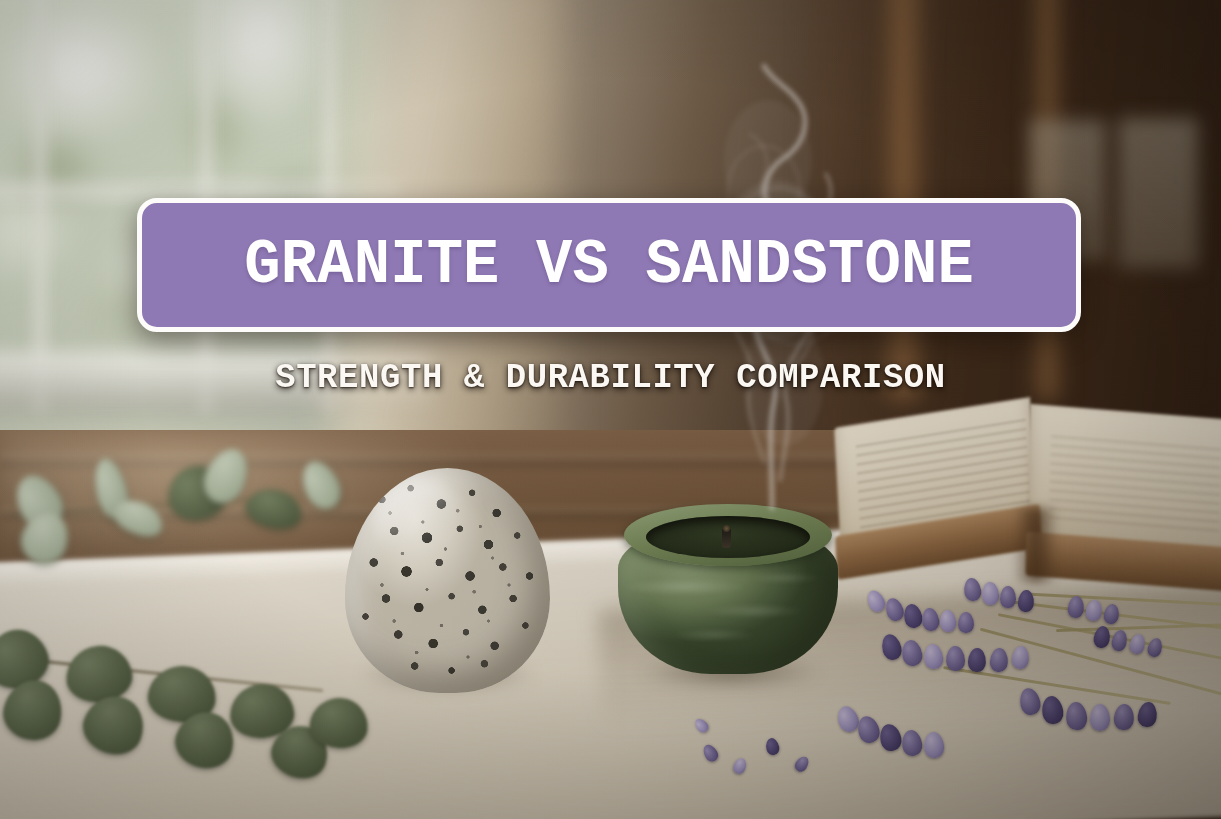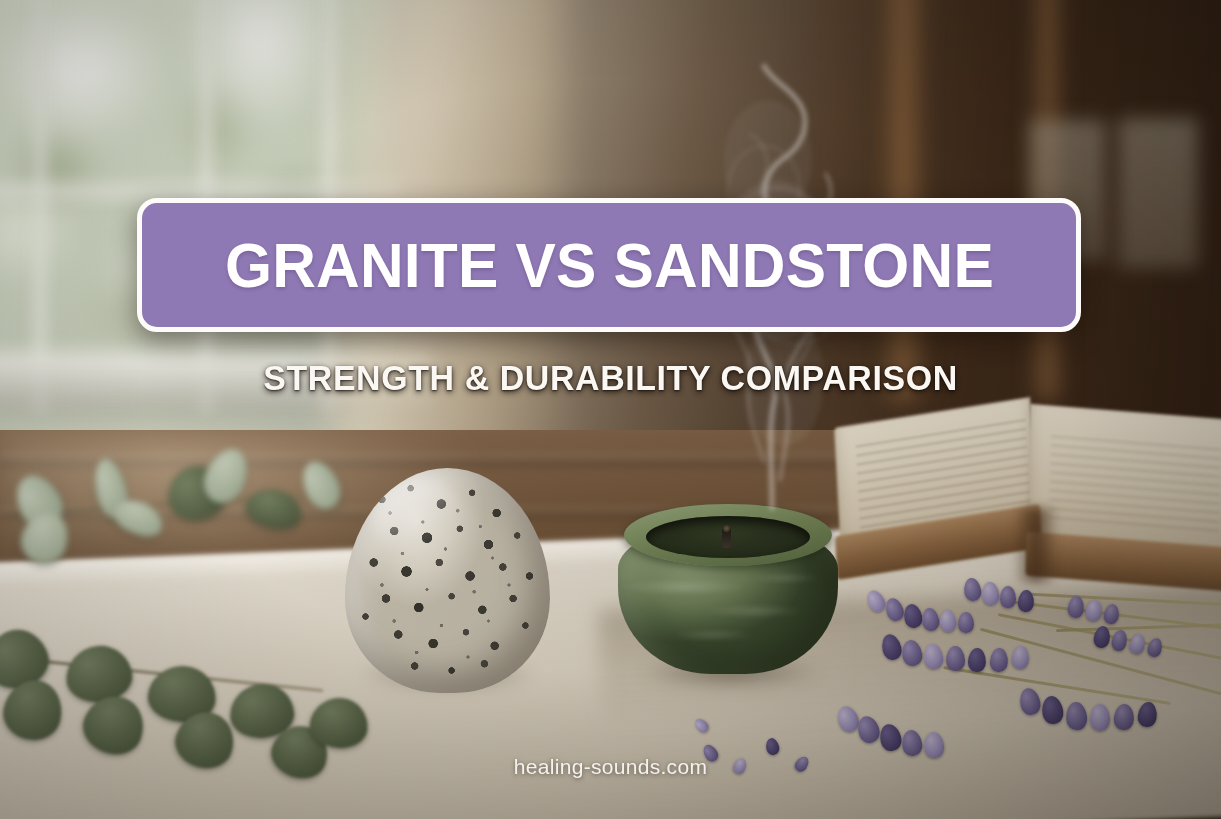--- a/index.html
+++ b/index.html
@@ -1,20 +1,20 @@
 <!DOCTYPE html>
 <html><head>
 <meta charset="utf-8">
 <title>Granite vs Sandstone</title>
 <style>
   html,body{margin:0;padding:0;background:#1a1410;}
   *{box-sizing:border-box;}
   #stage{
     position:relative;width:1221px;height:819px;overflow:hidden;
-    font-family:Liberation Sans, sans-serif;
+    font-family:Liberation Mono, monospace;
     background:#4a3a2c;
   }
   .layer{position:absolute;pointer-events:none;}
 
   
   .scene{inset:0;}
 
   
   .wall{
     position:absolute;left:0;top:0;width:100%;height:452px;
@@ -554,15 +554,14 @@
     <div class="warm-grade"></div>
     <div class="vignette"></div>
   </div>
 
   <div class="title-banner">
     <div class="title-text">GRANITE VS SANDSTONE</div>
   </div>
 
   <div class="subtitle">STRENGTH &amp; DURABILITY COMPARISON</div>
 
-  <div class="watermark">healing-sounds.com</div>
 
 </div>
 
 </body></html>

